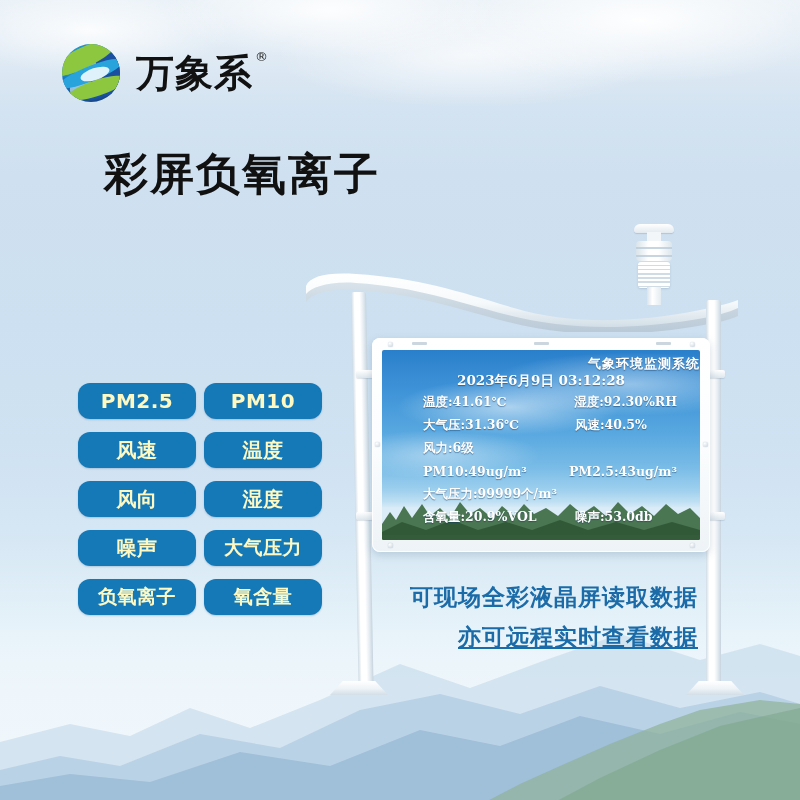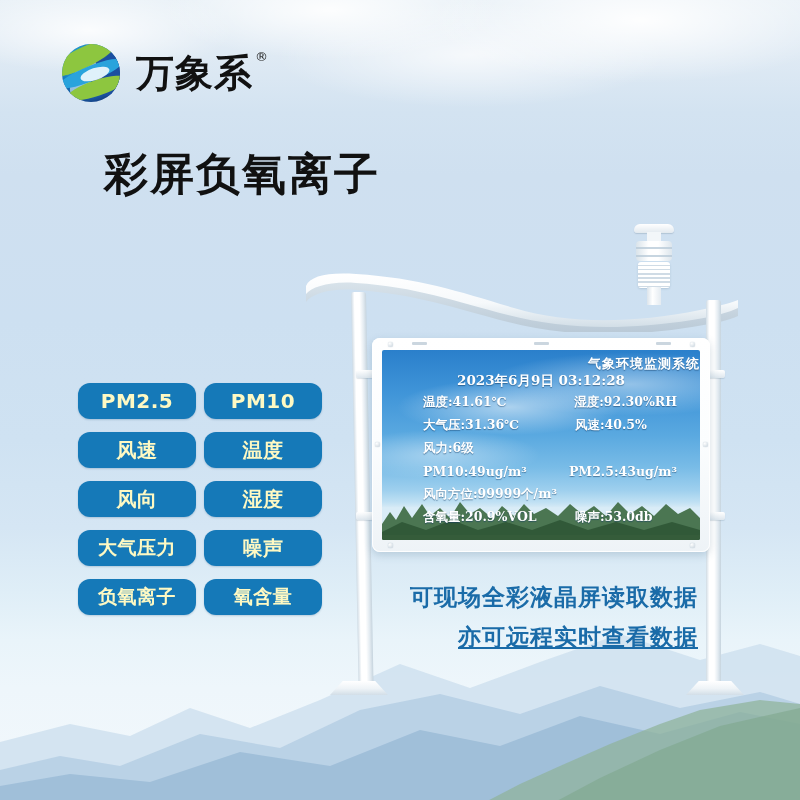--- a/index.html
+++ b/index.html
@@ -183,22 +183,22 @@
     <div class="l1">彩屏负氧离子</div>
   </div>
 
   <div class="tags">
     <div class="tag">PM2.5</div>
     <div class="tag">PM10</div>
     <div class="tag">风速</div>
     <div class="tag">温度</div>
     <div class="tag">风向</div>
     <div class="tag">湿度</div>
+    <div class="tag">噪声</div>
     <div class="tag small">大气压力</div>
-    <div class="tag">噪声</div>
     <div class="tag small">负氧离子</div>
     <div class="tag small">氧含量</div>
   </div>
 
   <div class="station">
 
     <div class="canopy">
       <svg viewBox="0 0 440 60" width="440" height="60" preserveAspectRatio="none">
         <defs>
           <linearGradient id="cgrad" x1="0" y1="0" x2="0" y2="1">
@@ -278,21 +278,21 @@
             <div class="c2">风速:40.5%</div>
           </div>
           <div class="row">
             <div class="c2">风力:6级</div>
           </div>
           <div class="row">
             <div class="c1">PM10:49ug/m³</div>
             <div class="c2">PM2.5:43ug/m³</div>
           </div>
           <div class="row">
-            <div class="c2">风向方位:99999个/m³</div>
+            <div class="c2">大气压力:99999个/m³</div>
           </div>
           <div class="row">
             <div class="c1">含氧量:20.9%VOL</div>
             <div class="c2">噪声:53.0db</div>
           </div>
         </div>
       </div>
     </div>
   </div>
 

